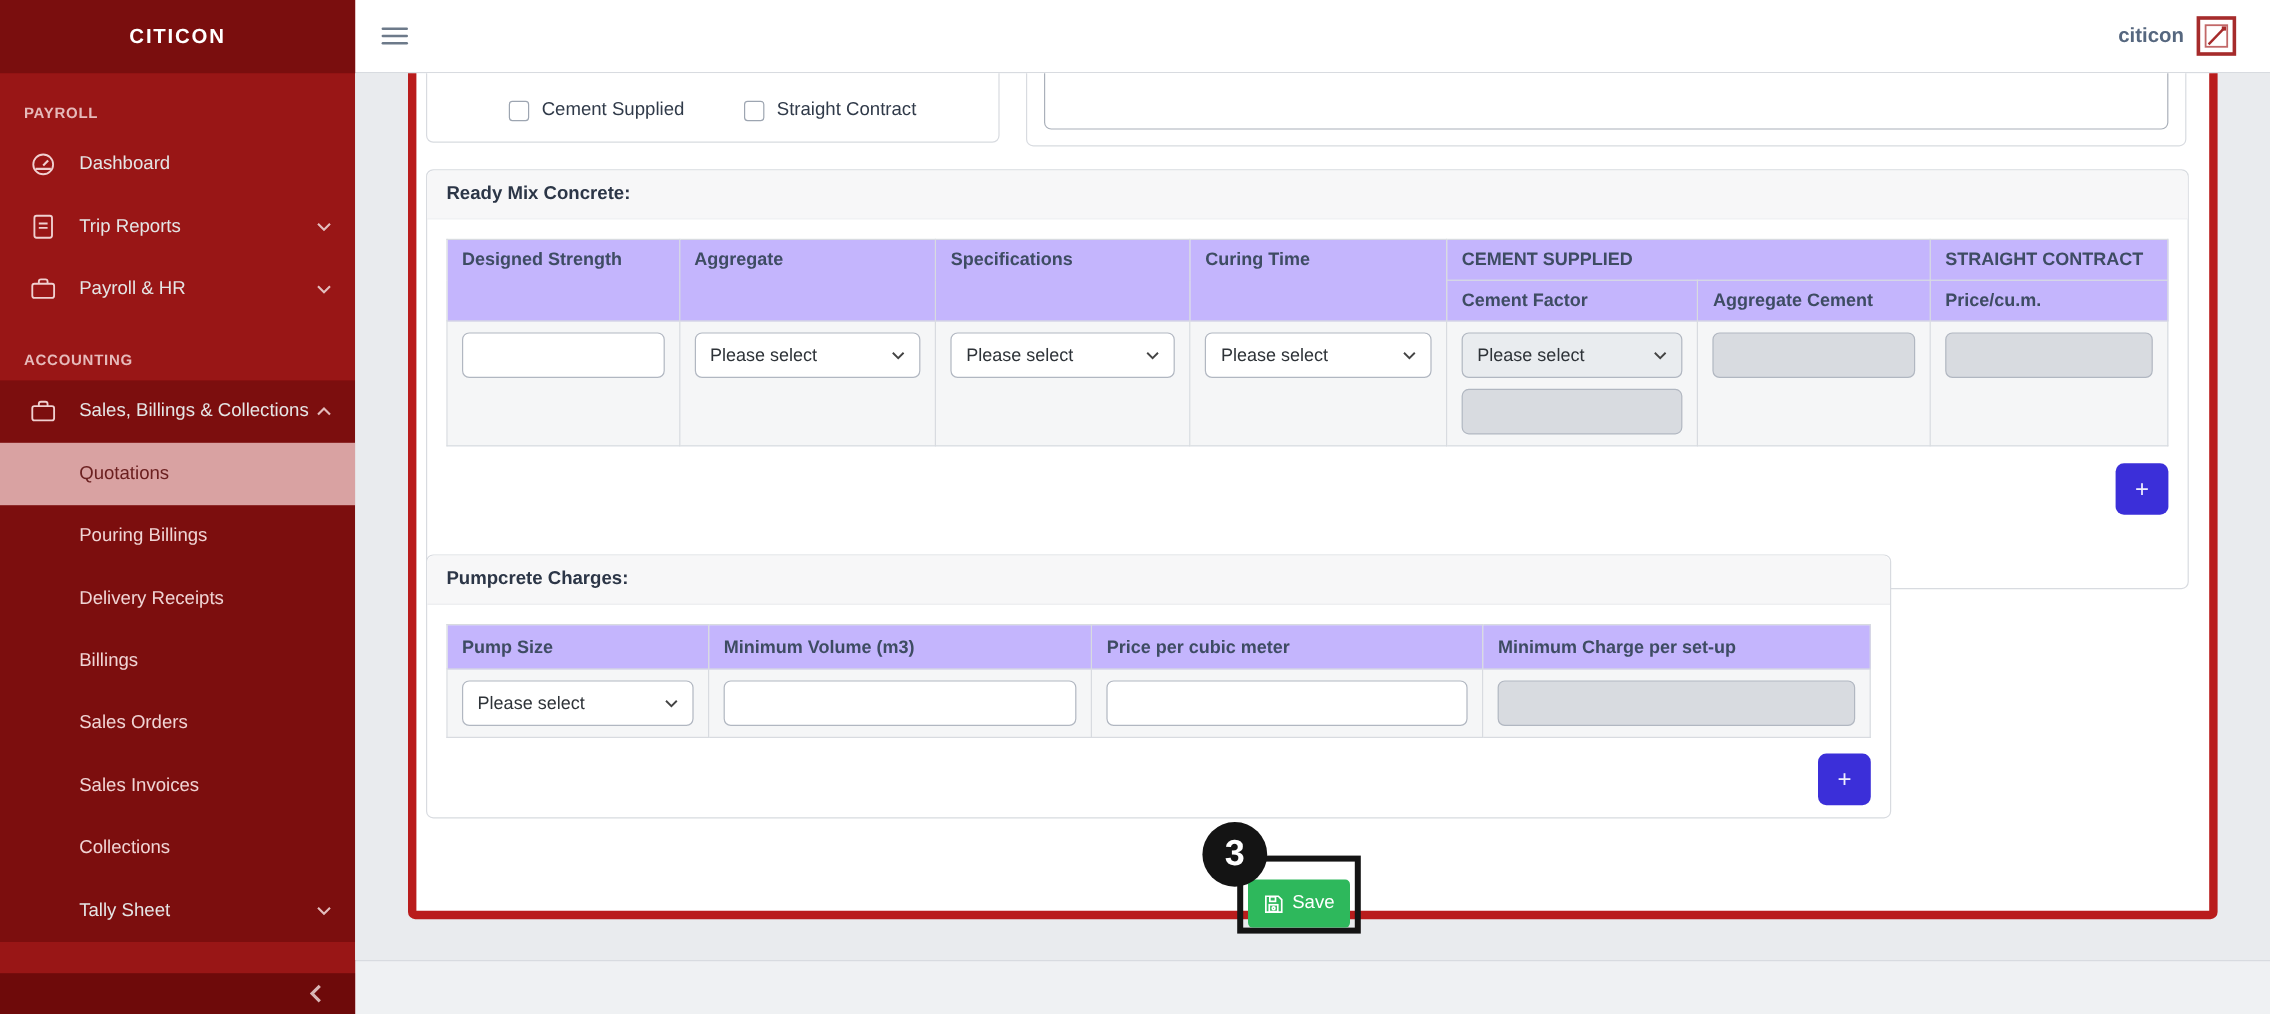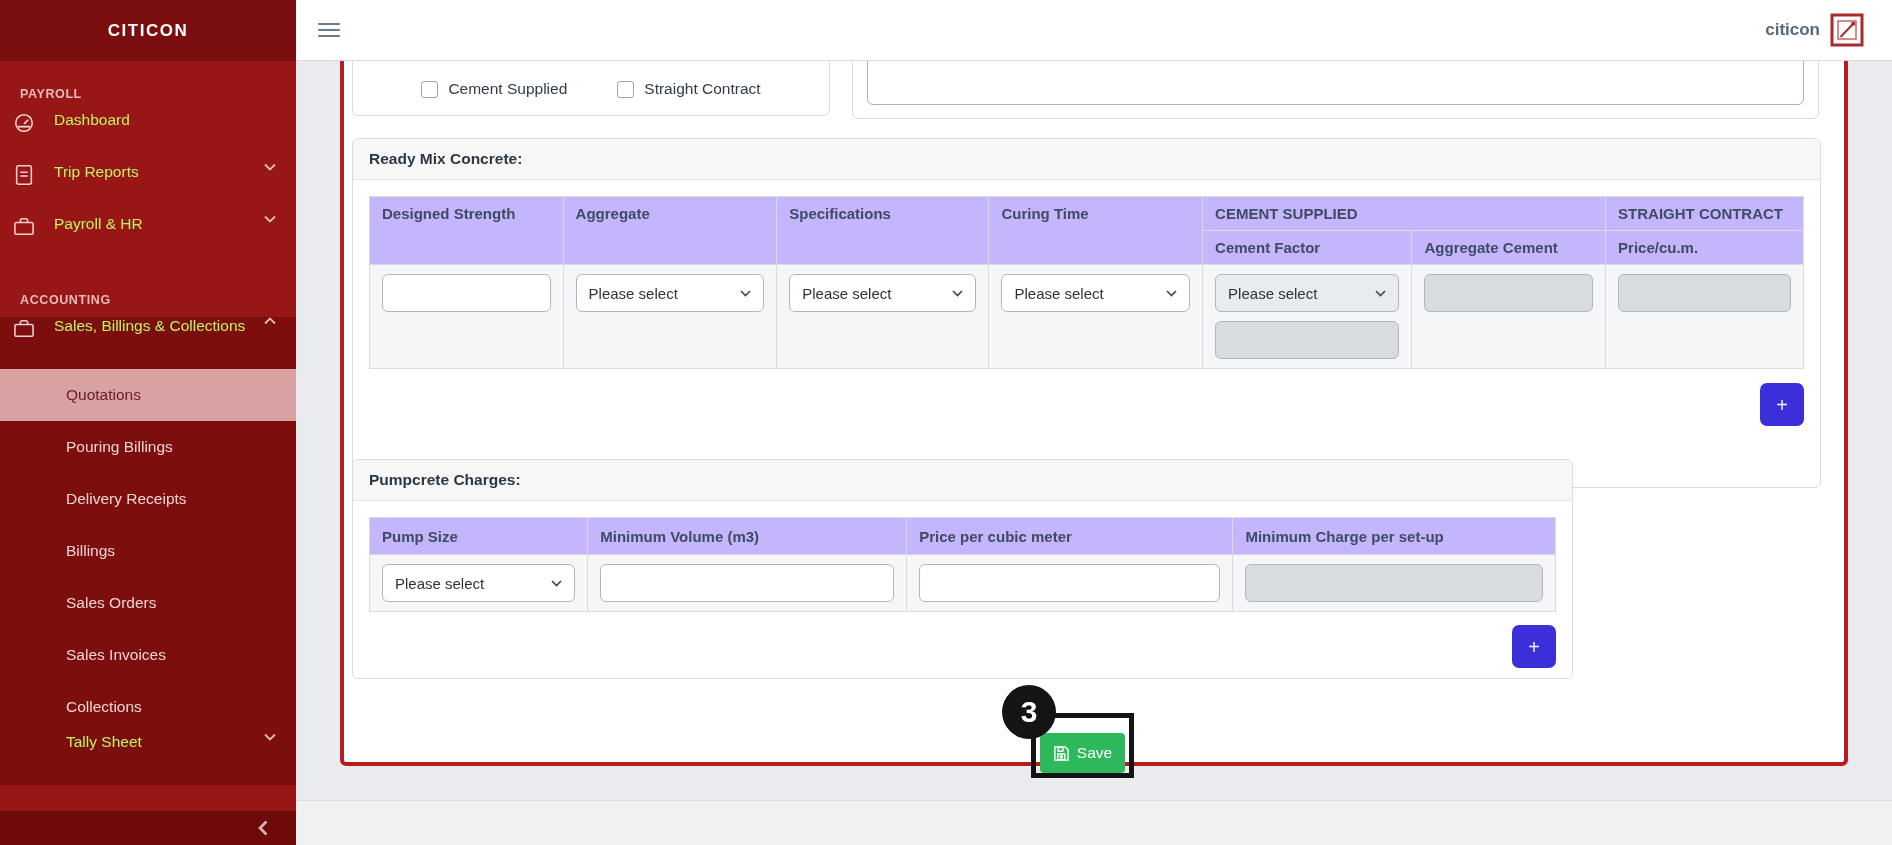--- a/index.html
+++ b/index.html
@@ -5,21 +5,21 @@
   * { margin:0; padding:0; box-sizing:border-box; }
   html,body { width:1892px; height:845px; overflow:hidden; }
   body { font-family:"Liberation Sans","DejaVu Sans",sans-serif; background:#e9ebee; }
   .app { display:flex; width:1892px; height:845px; }
 
   
   .sidebar { position:relative; width:296px; height:845px; background:#991616; flex:0 0 296px; overflow:hidden; }
   .brand { height:61px; background:#7a0e0e; display:flex; align-items:center; justify-content:center;
            color:#ffffff; font-weight:bold; font-size:17px; letter-spacing:1.5px; }
   .nav-section-label { padding:26px 20px 10px 20px; font-size:12.5px; font-weight:bold; letter-spacing:.6px; color:#e6baba; }
-  .nav-item { height:52px; display:flex; padding:0 20px 0 12px; color:#bef264; font-size:15.5px; cursor:pointer; }
+  .nav-item { height:52px; display:flex; align-items:center; padding:0 20px 0 24px; color:#e5e5e5; font-size:15.5px; cursor:pointer; }
   .nav-item .nicon { width:24px; height:24px; margin-right:18px; flex:0 0 24px; display:flex; align-items:center; justify-content:center; }
   .nav-item .chev { margin-left:auto; display:flex; }
   .nav-group-dark { background:#7c0e0e; }
   .nav-sub { height:52px; display:flex; align-items:center; padding-left:66px; color:#f0d4d4; font-size:15.5px; cursor:pointer; }
   .nav-sub.active { background:#d9a2a2; color:#6b2020; }
   .sidebar-toggler { position:absolute; left:0; right:0; bottom:0; height:34px; background:#6e0a0a;
                      display:flex; align-items:center; justify-content:flex-end; padding-right:28px; cursor:pointer; }
 
   
   .main { flex:1; display:flex; flex-direction:column; min-width:0; }
@@ -28,21 +28,21 @@
   .hamburger { width:22px; cursor:pointer; display:flex; flex-direction:column; gap:4px; }
   .hamburger span { display:block; height:2px; background:#6d7a8a; border-radius:1px; }
   .topbar-right { margin-left:auto; display:flex; align-items:center; gap:10px; cursor:pointer; }
   .topbar-brand-text { color:#56677f; font-size:17px; font-weight:bold; }
 
   .content { position:relative; flex:1; background:#e9ebee; overflow:hidden; }
   .footer { height:45px; background:#eff1f3; border-top:1px solid #d8dbe0; }
 
   
   .form-container { position:absolute; left:44px; top:-50px; width:1508px; height:755px;
-                    background:#ffffff; border:4px solid #b91c1c; border-radius:6px; }
+                    background:#ffffff; border:7px solid #b91c1c; border-radius:6px; }
   .card { position:absolute; background:#fff; border:1px solid #d8dbe0; border-radius:6px; }
   .card-header { height:41px; background:#f7f7f8; border-bottom:1px solid #e4e6ea; border-radius:6px 6px 0 0;
                  display:flex; align-items:center; padding-left:16px; font-size:15.5px; font-weight:bold; color:#2c3647; }
   .card-body { padding:16px; }
 
   .checkbox-card { left:8px; top:8px; width:478px; height:93px; display:flex; align-items:flex-end; justify-content:center; padding-bottom:17px; }
   .cb-row { display:flex; gap:50px; }
   .cb-item { display:flex; align-items:center; cursor:pointer; }
   .cb-box { width:17px; height:17px; border:1px solid #9da5b1; border-radius:3px; background:#fff; }
   .cb-label { margin-left:10px; font-size:15.5px; color:#303a49; }

